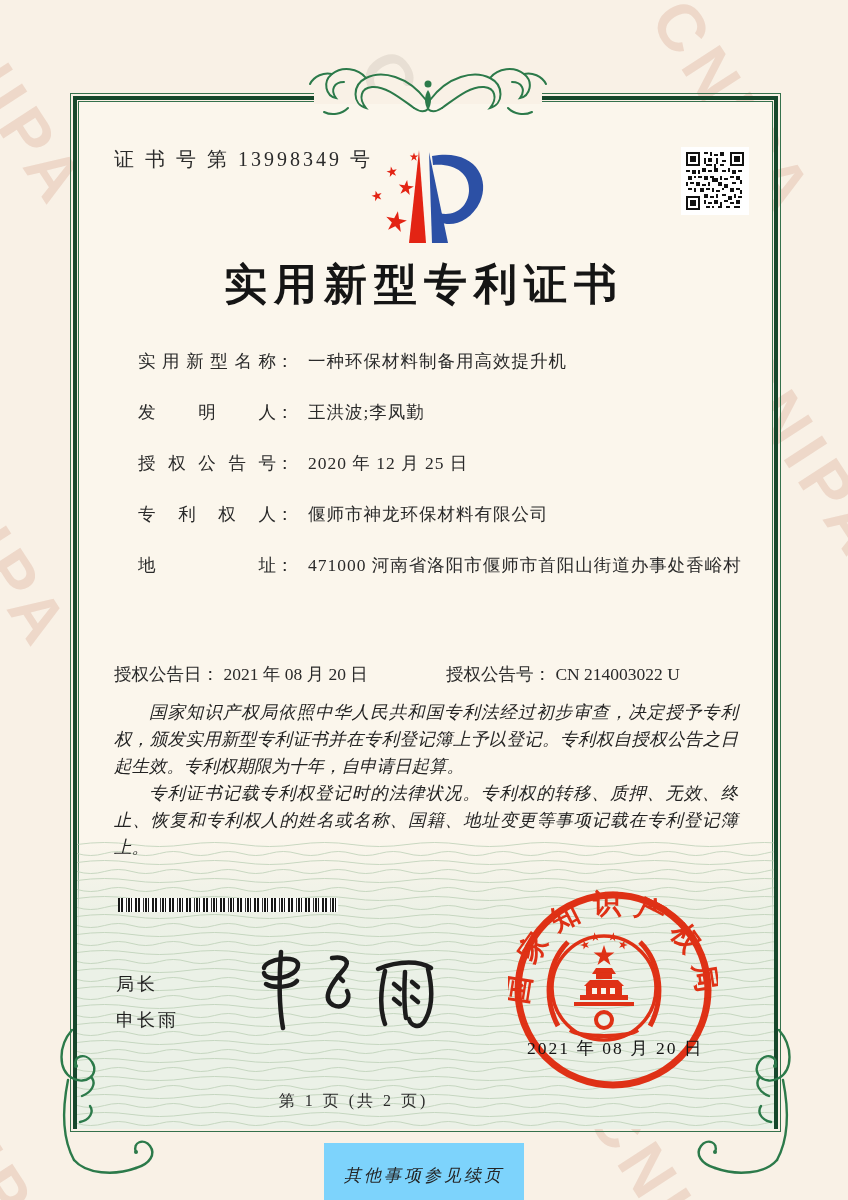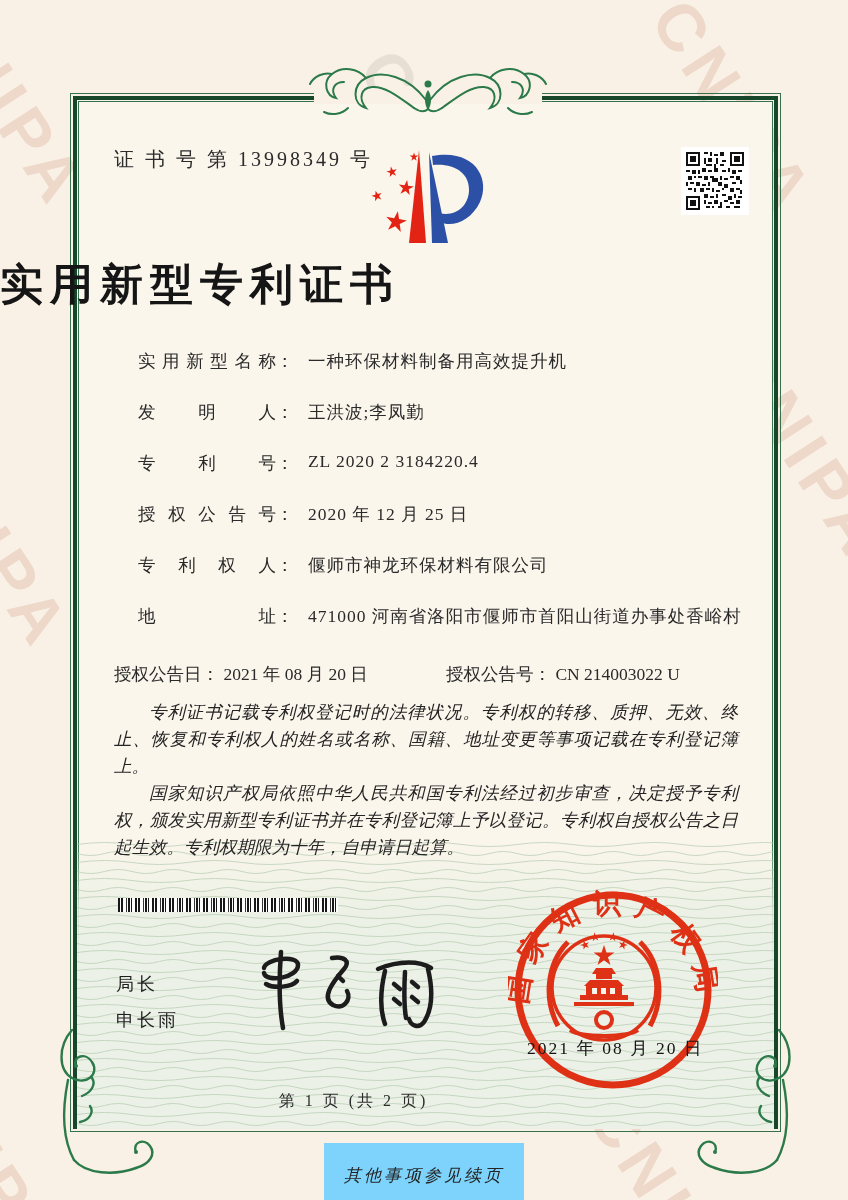--- a/index.html
+++ b/index.html
@@ -33,21 +33,21 @@
   .wave-zone svg { position:absolute; left:0; top:0; opacity:.75; }
   
   .ornament-top { position:absolute; left:308px; top:64px; }
   .ornament-top .pad { position:absolute; left:6px; top:22px; width:228px; height:18px; background:#f9f1e6; }
   .corner-fl { position:absolute; }
   
   .cert-no { position:absolute; left:114px; top:146px; font-size:20px; letter-spacing:3px; color:#2b2b2b; }
   .logo { position:absolute; left:356px; top:146px; }
   .qr { position:absolute; left:681px; top:147px; width:68px; height:68px; background:#fff; padding:5px; }
   .title {
-    position:absolute; left:0; top:256px; width:848px; 
+    position:absolute; left:0; top:256px; width:848px; text-align:center;
     font-size:43px; font-weight:600; letter-spacing:7px; color:#151515;
   }
   .fields { position:absolute; left:114px; top:349px; width:630px;margin-left:24px; }
   .frow { height:51px; font-size:17.5px; color:#2a2a2a; white-space:nowrap; }
   .flabel {
     display:inline-block; width:138px; text-align:justify; text-align-last:justify;
     text-justify:inter-character; vertical-align:top;
   }
   .fcolon { display:inline-block; vertical-align:top; }
   .fvalue { display:inline-block; margin-left:10px; vertical-align:top; letter-spacing:1px; }
@@ -268,24 +268,20 @@
   <div class="fields">
     <div class="frow">
       <span class="flabel">实用新型名称</span><span class="fcolon">：</span>
       <span class="fvalue">一种环保材料制备用高效提升机</span>
     </div>
     <div class="frow">
       <span class="flabel">发明人</span><span class="fcolon">：</span>
       <span class="fvalue">王洪波;李凤勤</span>
     </div>
     <div class="frow">
-      <span class="flabel">专利号</span><span class="fcolon">：</span>
-      <span class="fvalue">ZL 2020 2 3184220.4</span>
-    </div>
-    <div class="frow">
       <span class="flabel">授权公告号</span><span class="fcolon">：</span>
       <span class="fvalue">2020 年 12 月 25 日</span>
     </div>
     <div class="frow">
       <span class="flabel">专利权人</span><span class="fcolon">：</span>
       <span class="fvalue">偃师市神龙环保材料有限公司</span>
     </div>
     <div class="frow">
       <span class="flabel">地址</span><span class="fcolon">：</span>
       <span class="fvalue">471000 河南省洛阳市偃师市首阳山街道办事处香峪村</span>
@@ -295,22 +291,22 @@
   <div class="grant-row">
     <span>授权公告日</span><span>：</span>
     <span>2021 年 08 月 20 日</span>
     <span class="grant-no">
       <span>授权公告号</span><span>：</span>
       <span>CN 214003022 U</span>
     </span>
   </div>
 
   <div class="body-text">
+    <p>国家知识产权局依照中华人民共和国专利法经过初步审查，决定授予专利权，颁发实用新型专利证书并在专利登记簿上予以登记。专利权自授权公告之日起生效。专利权期限为十年，自申请日起算。</p>
     <p>专利证书记载专利权登记时的法律状况。专利权的转移、质押、无效、终止、恢复和专利权人的姓名或名称、国籍、地址变更等事项记载在专利登记簿上。</p>
-    <p>国家知识产权局依照中华人民共和国专利法经过初步审查，决定授予专利权，颁发实用新型专利证书并在专利登记簿上予以登记。专利权自授权公告之日起生效。专利权期限为十年，自申请日起算。</p>
   </div>
 
   <div class="barcode"></div>
 
   <div class="director-title">局长</div>
   <div class="director-name">申长雨</div>
 
   <svg class="signature" width="195" height="100" viewBox="0 0 195 100">
     <g fill="none" stroke="#1c1c1c" stroke-width="4.5" stroke-linecap="round" stroke-linejoin="round">
       <path d="M29,14 C27,40 27,68 31,90"></path>

